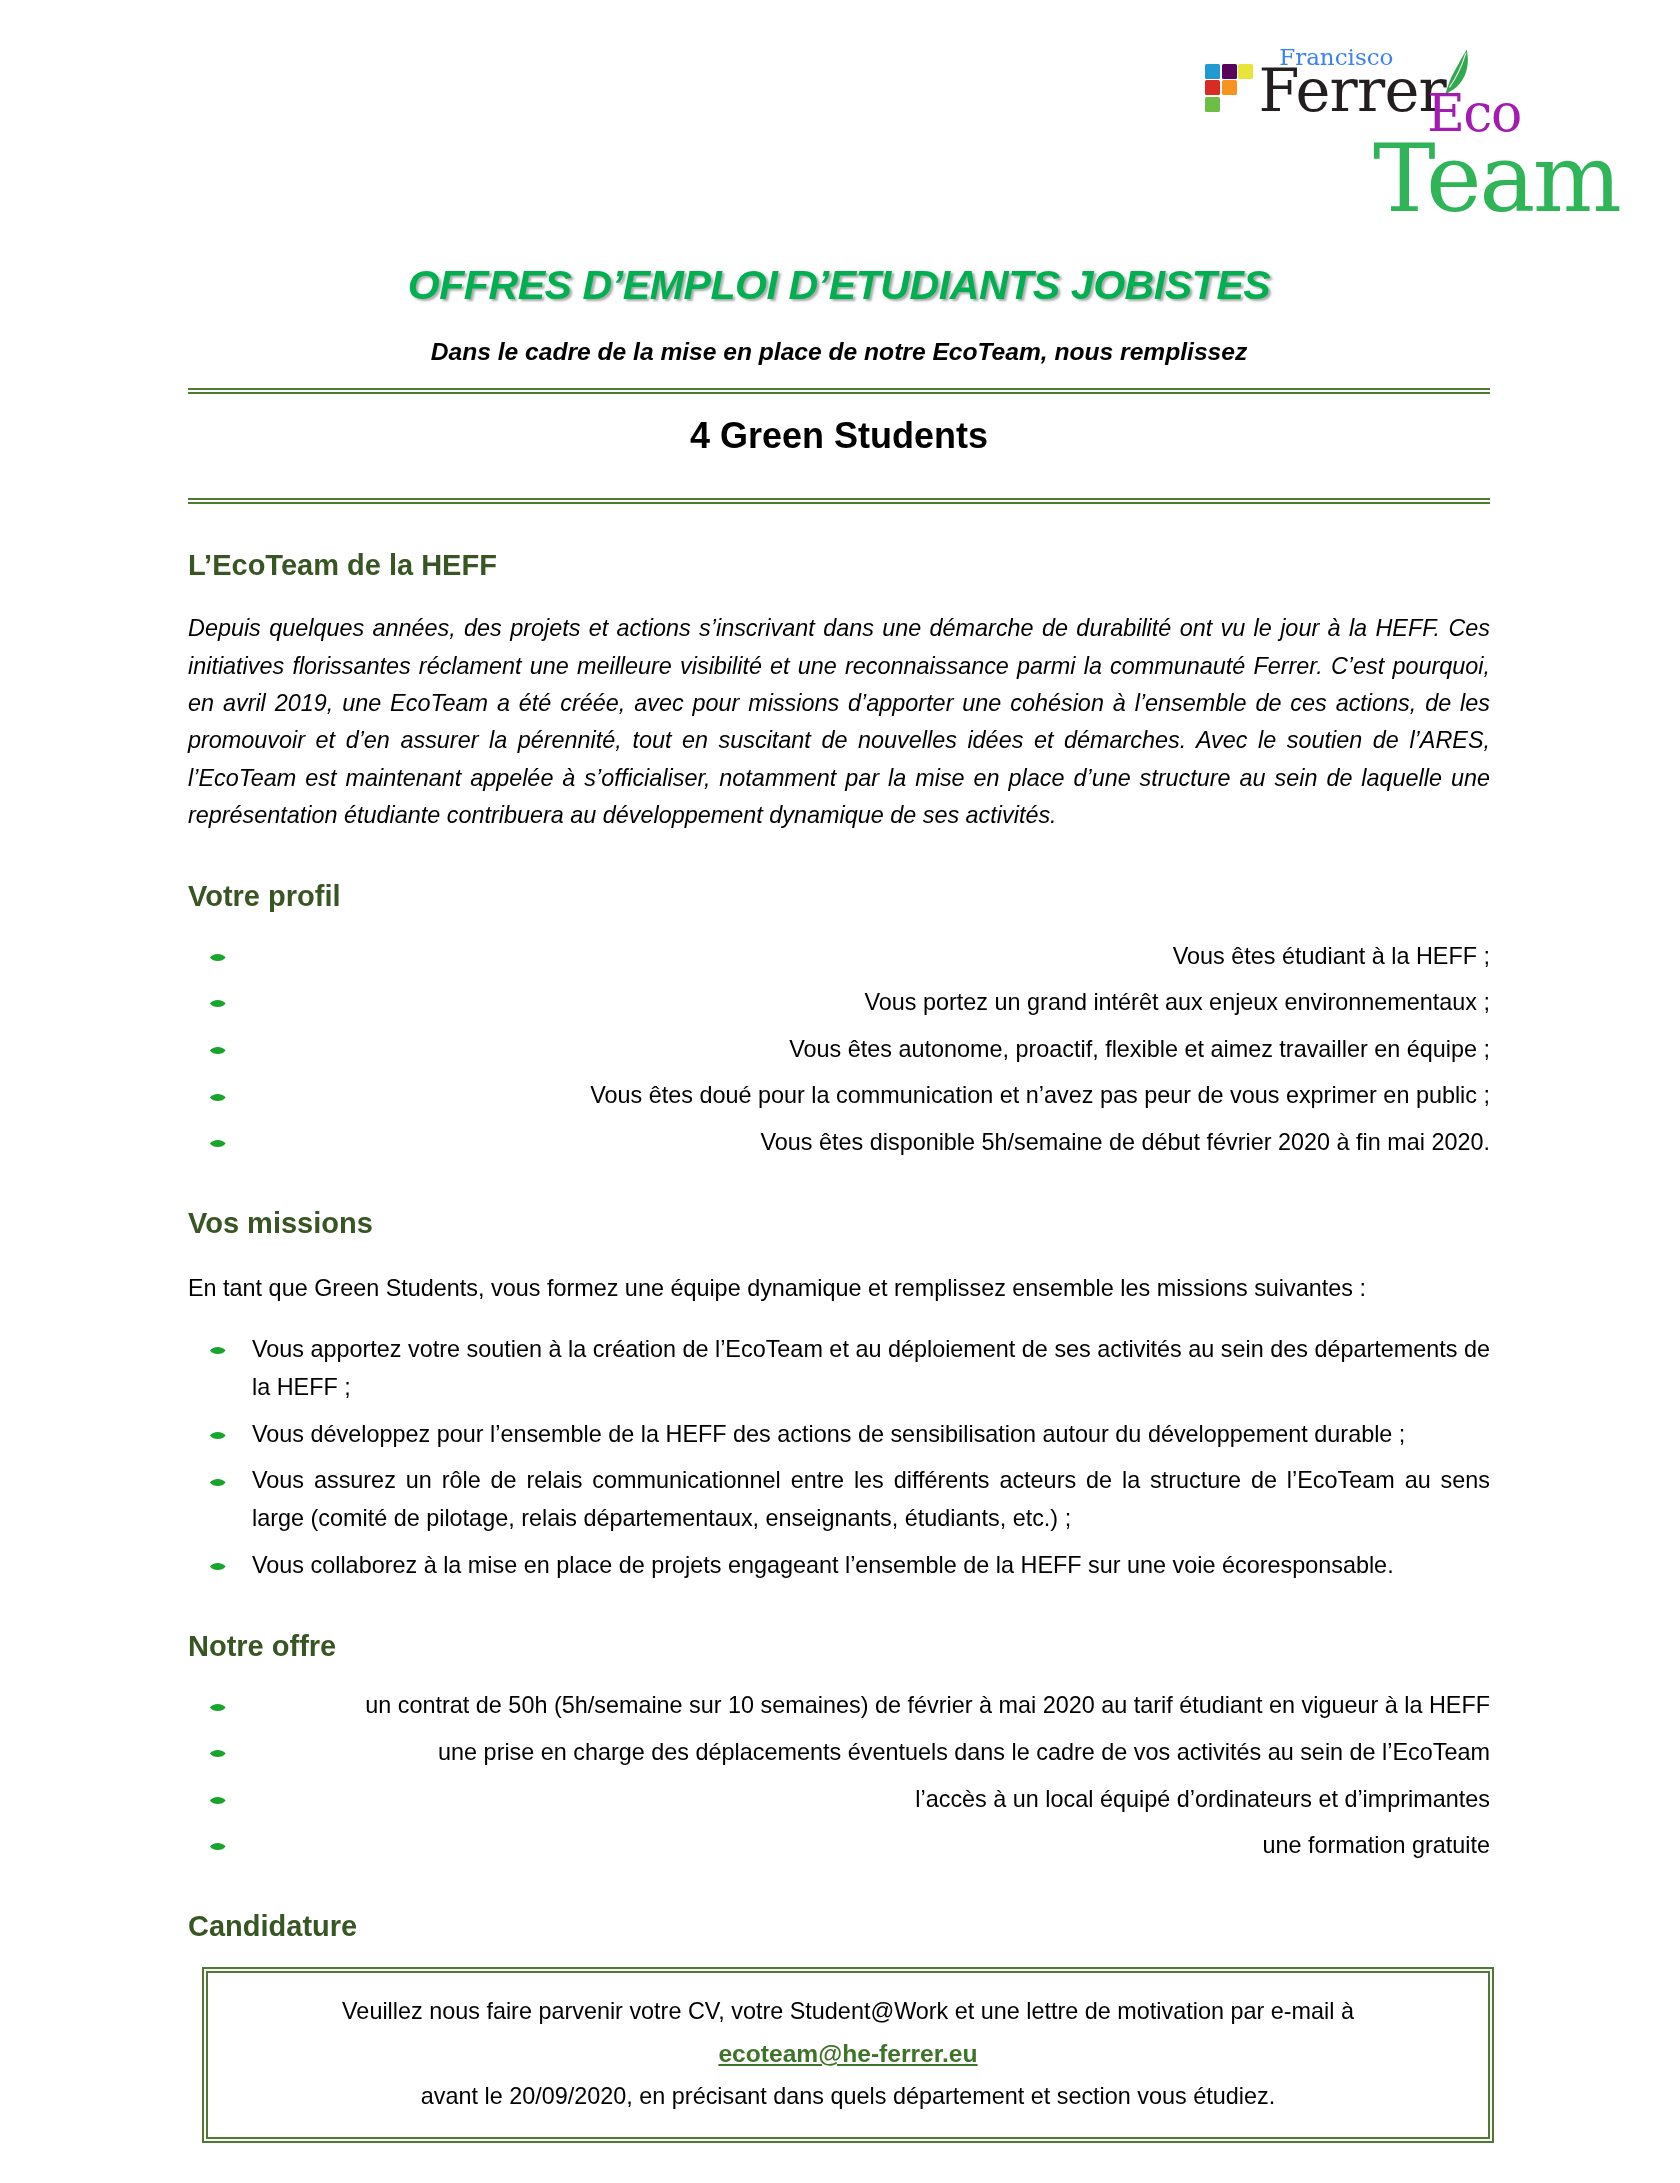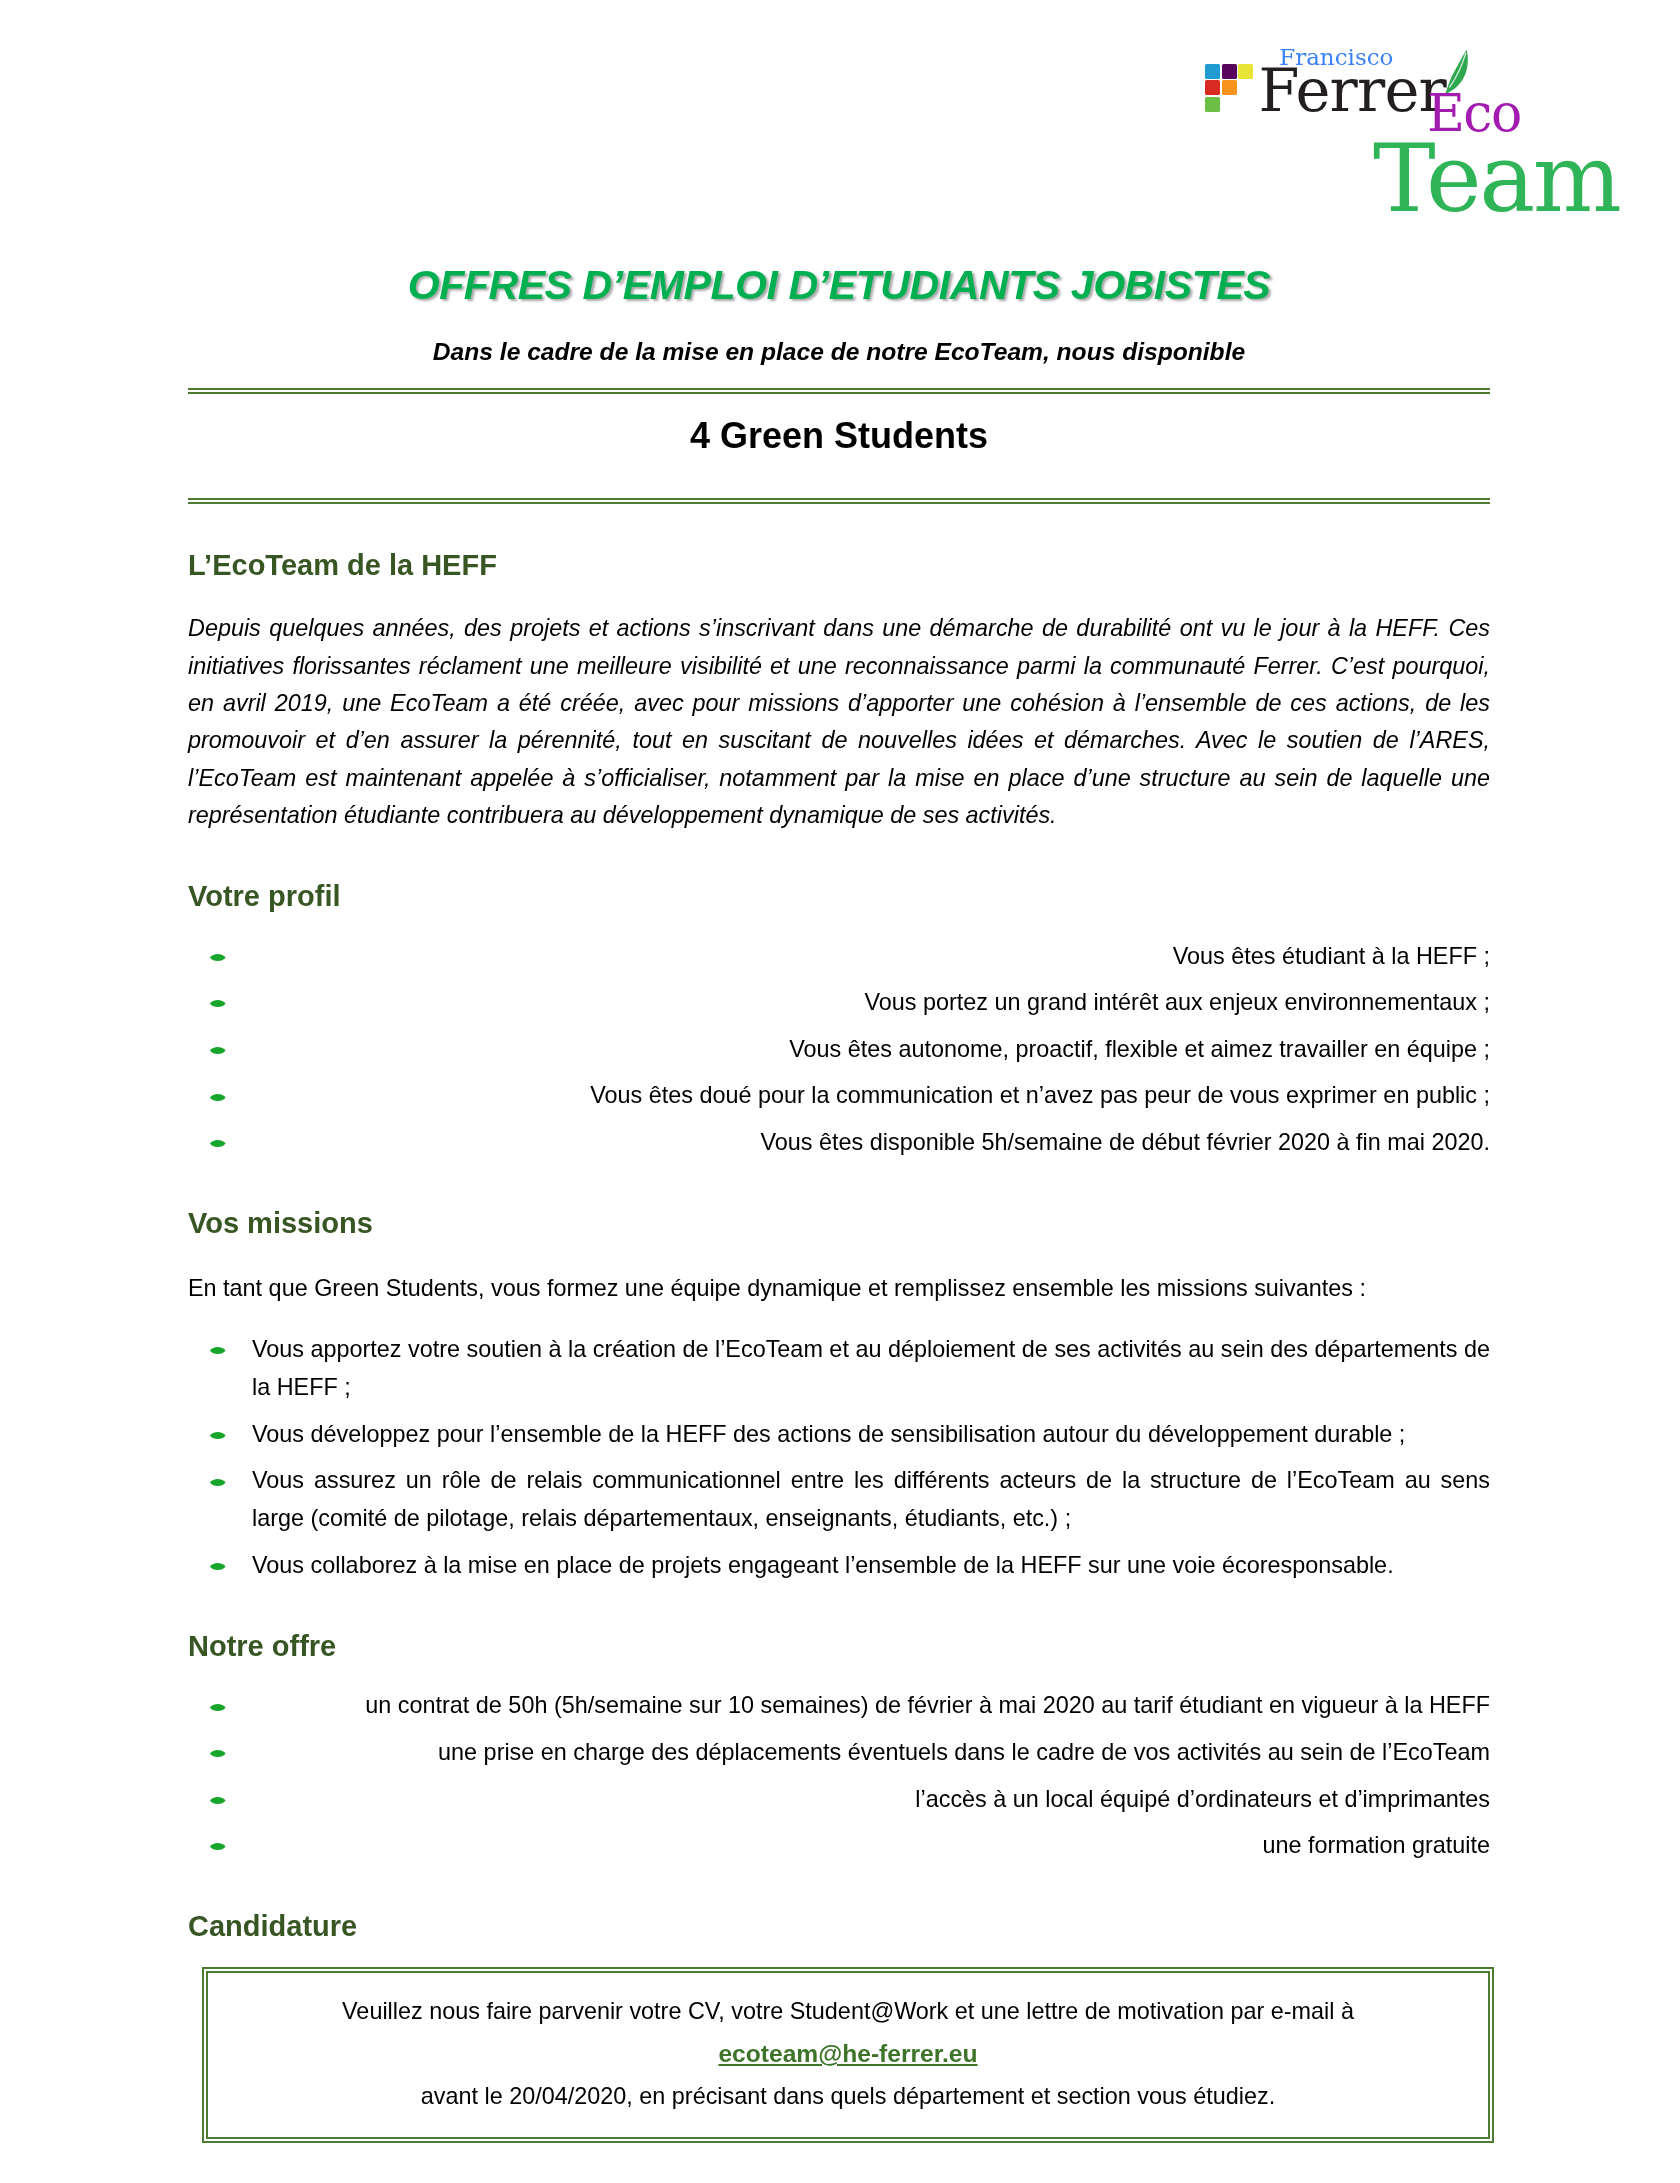--- a/index.html
+++ b/index.html
@@ -250,21 +250,21 @@
       <path d="M33 6 C28 22 22 36 12 50" stroke="#ffffff" stroke-width="1.6" fill="none" opacity="0.85"></path>
     </svg>
 
     <div class="logo-team">Team</div>
     <div class="logo-eco">Eco</div>
   </div>
 
   <div class="content">
 
     <div class="doc-title">OFFRES D’EMPLOI D’ETUDIANTS JOBISTES</div>
-    <div class="doc-subtitle">Dans le cadre de la mise en place de notre EcoTeam, nous disponible</div>
+    <div class="doc-subtitle">Dans le cadre de la mise en place de notre EcoTeam, nous remplissez</div>
 
     <div class="rule"></div>
     <div class="big-headline">4 Green Students</div>
     <div class="rule"></div>
 
     <h2 class="section">L’EcoTeam de la HEFF</h2>
     <p class="body-par">Depuis quelques années, des projets et actions s’inscrivant dans une démarche de durabilité ont vu le jour à la HEFF. Ces initiatives florissantes réclament une meilleure visibilité et une reconnaissance parmi la communauté Ferrer.  C’est pourquoi, en avril 2019, une EcoTeam a été créée, avec pour missions d’apporter une cohésion à l’ensemble de ces actions, de les promouvoir et d’en assurer la pérennité, tout en suscitant de nouvelles idées et démarches.  Avec le soutien de l’ARES, l’EcoTeam est maintenant appelée à s’officialiser, notamment par la mise en place d’une structure au sein de laquelle une représentation étudiante contribuera au développement dynamique de ses activités.</p>
 
     <h2 class="section">Votre profil</h2>
     <ul class="bullets">
@@ -355,18 +355,18 @@
           </svg>
         <span>une formation gratuite</span>
       </li>
     </ul>
 
     <h2 class="section">Candidature</h2>
 
     <div class="contact-box">
       <div class="contact-line">Veuillez nous faire parvenir votre CV, votre Student@Work et une lettre de motivation par e-mail à</div>
       <a class="contact-email" href="#">ecoteam@he-ferrer.eu</a>
-      <div class="contact-line">avant le 20/04/2020, en précisant dans quels département et section vous étudiez.</div>
+      <div class="contact-line">avant le 20/09/2020, en précisant dans quels département et section vous étudiez.</div>
     </div>
 
   </div>
 </div>
 
 
 </body></html>

